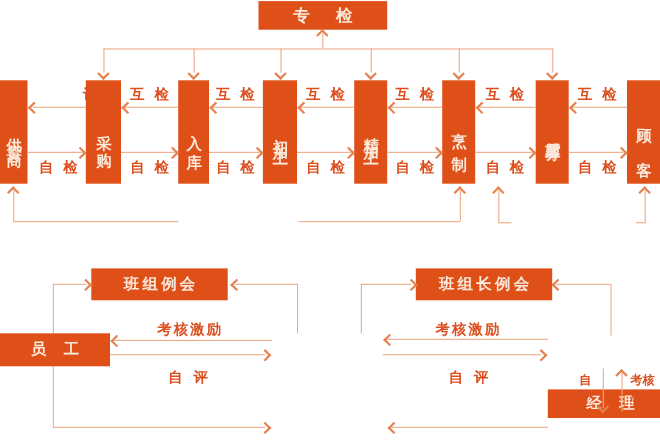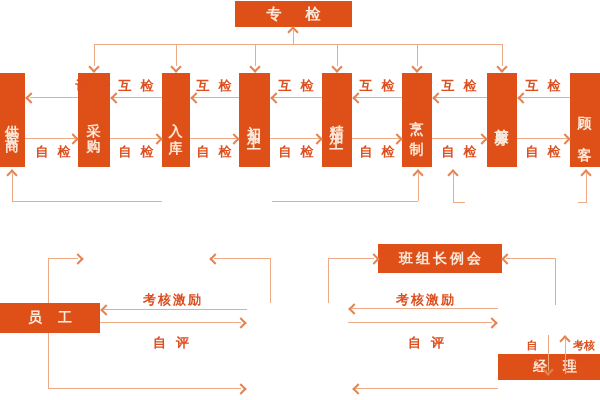--- a/index.html
+++ b/index.html
@@ -115,20 +115,21 @@
   <div class="vl" style="left:418px;top:173px;height:28px;"></div>
   <div class="ch u" style="left:414px;top:171px;"></div>
 
   <div class="hl" style="left:453px;top:202px;width:12px;"></div>
   <div class="vl" style="left:453px;top:173px;height:29px;"></div>
   <div class="ch u" style="left:449px;top:171px;"></div>
   <div class="hl" style="left:578px;top:202px;width:9px;"></div>
   <div class="vl" style="left:586px;top:173px;height:29px;"></div>
   <div class="ch u" style="left:582px;top:171px;"></div>
 
+  <div class="b" style="left:83px;top:244px;width:124px;height:29px;letter-spacing:3px;padding-left:3px;">班组例会</div>
   <div class="b" style="left:378px;top:244px;width:124px;height:29px;letter-spacing:3px;padding-left:3px;">班组长例会</div>
   <div class="b" style="left:0px;top:303px;width:100px;height:30px;letter-spacing:16px;padding-left:16px;text-align:center;">员工</div>
   <div class="b" style="left:498px;top:354px;width:102px;height:26px;letter-spacing:16px;padding-left:28px;">经理</div>
 
   <div class="vl" style="left:48px;top:258px;height:45px;"></div>
   <div class="hl" style="left:48px;top:258px;width:30px;"></div>
   <div class="ch r" style="left:74px;top:255px;"></div>
 
   <div class="vl" style="left:270px;top:258px;height:45px;"></div>
   <div class="hl" style="left:214px;top:258px;width:56px;"></div>

